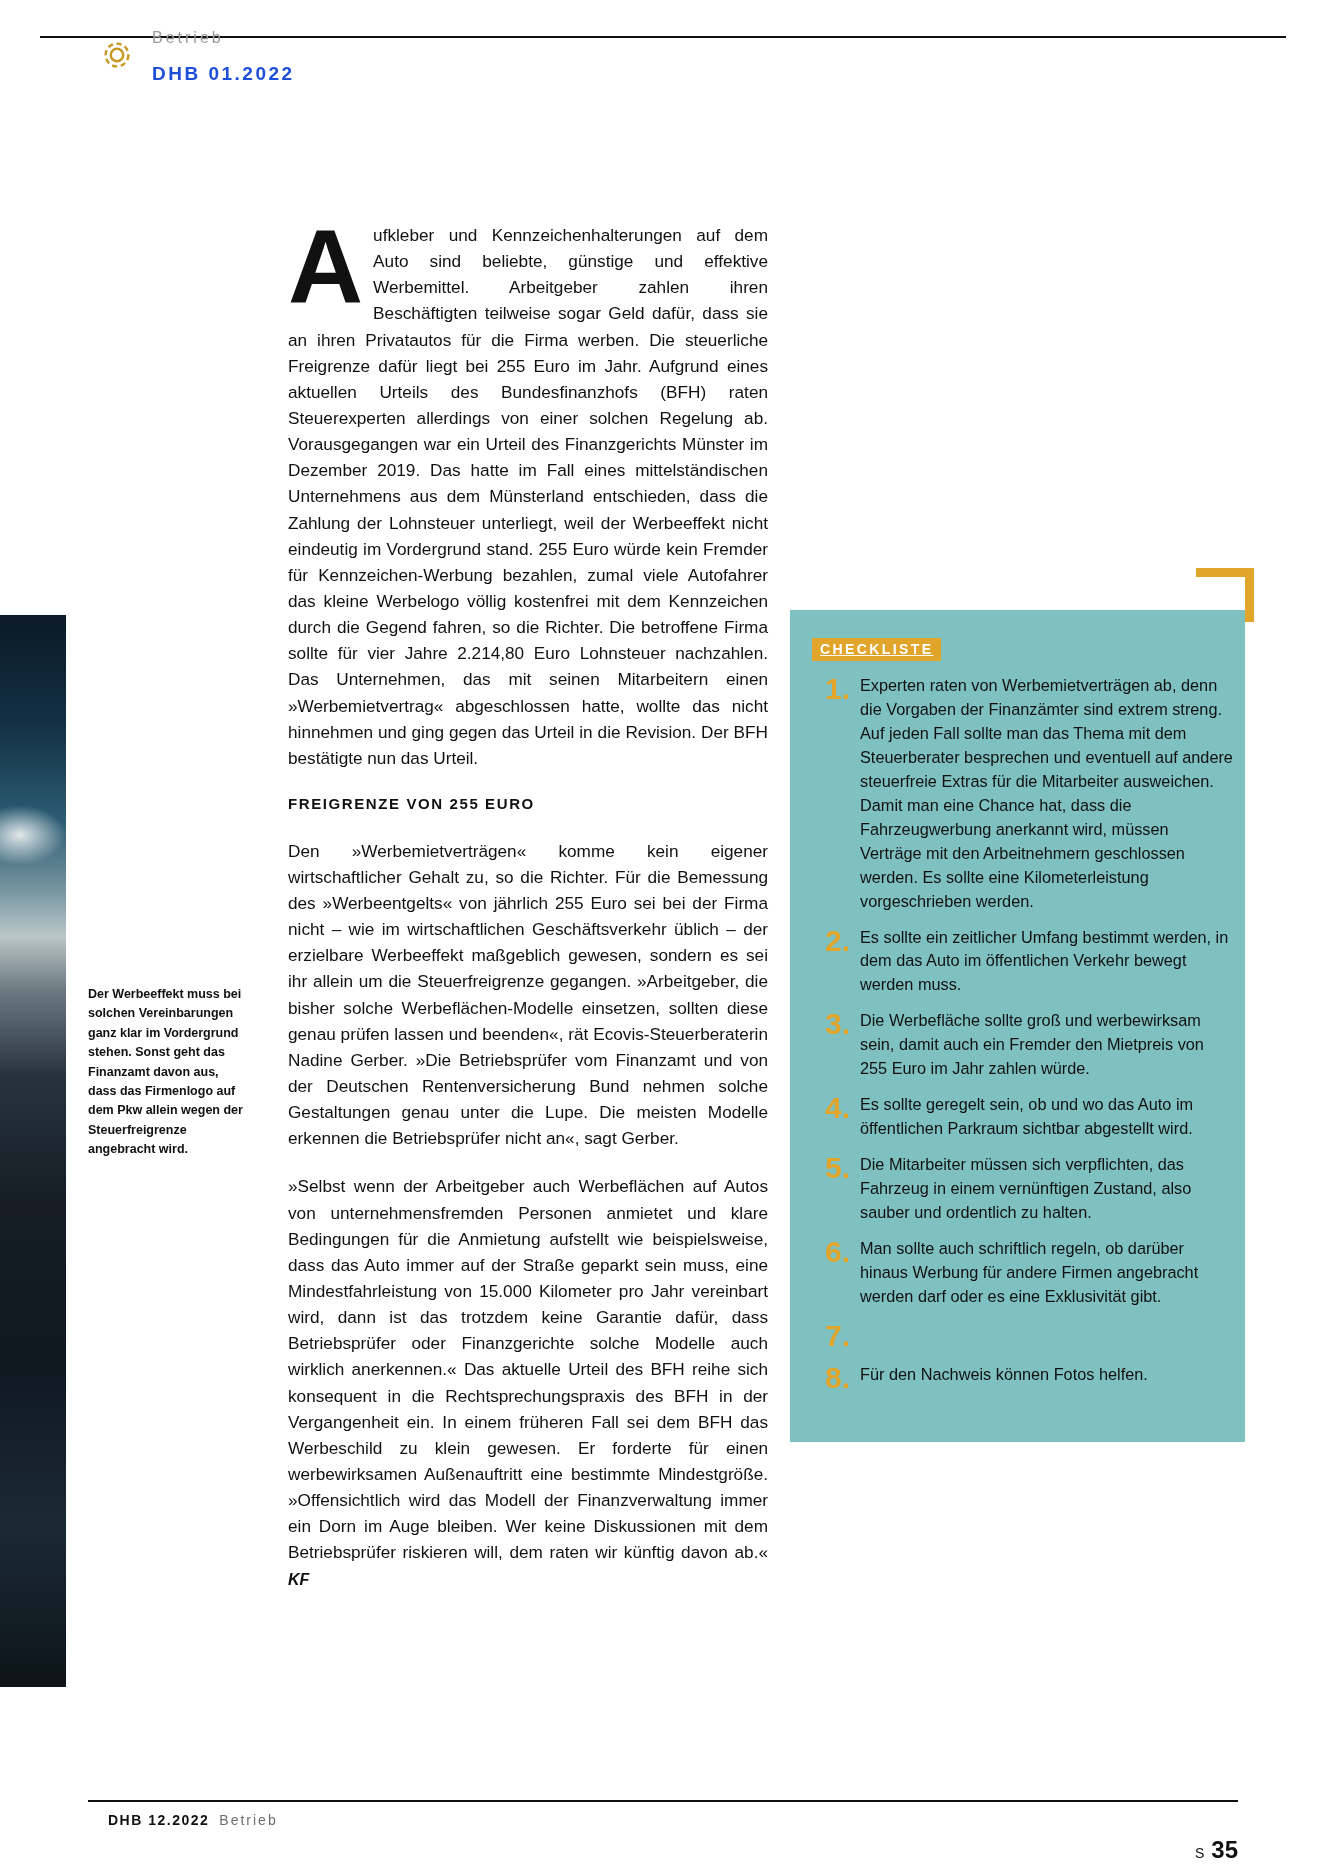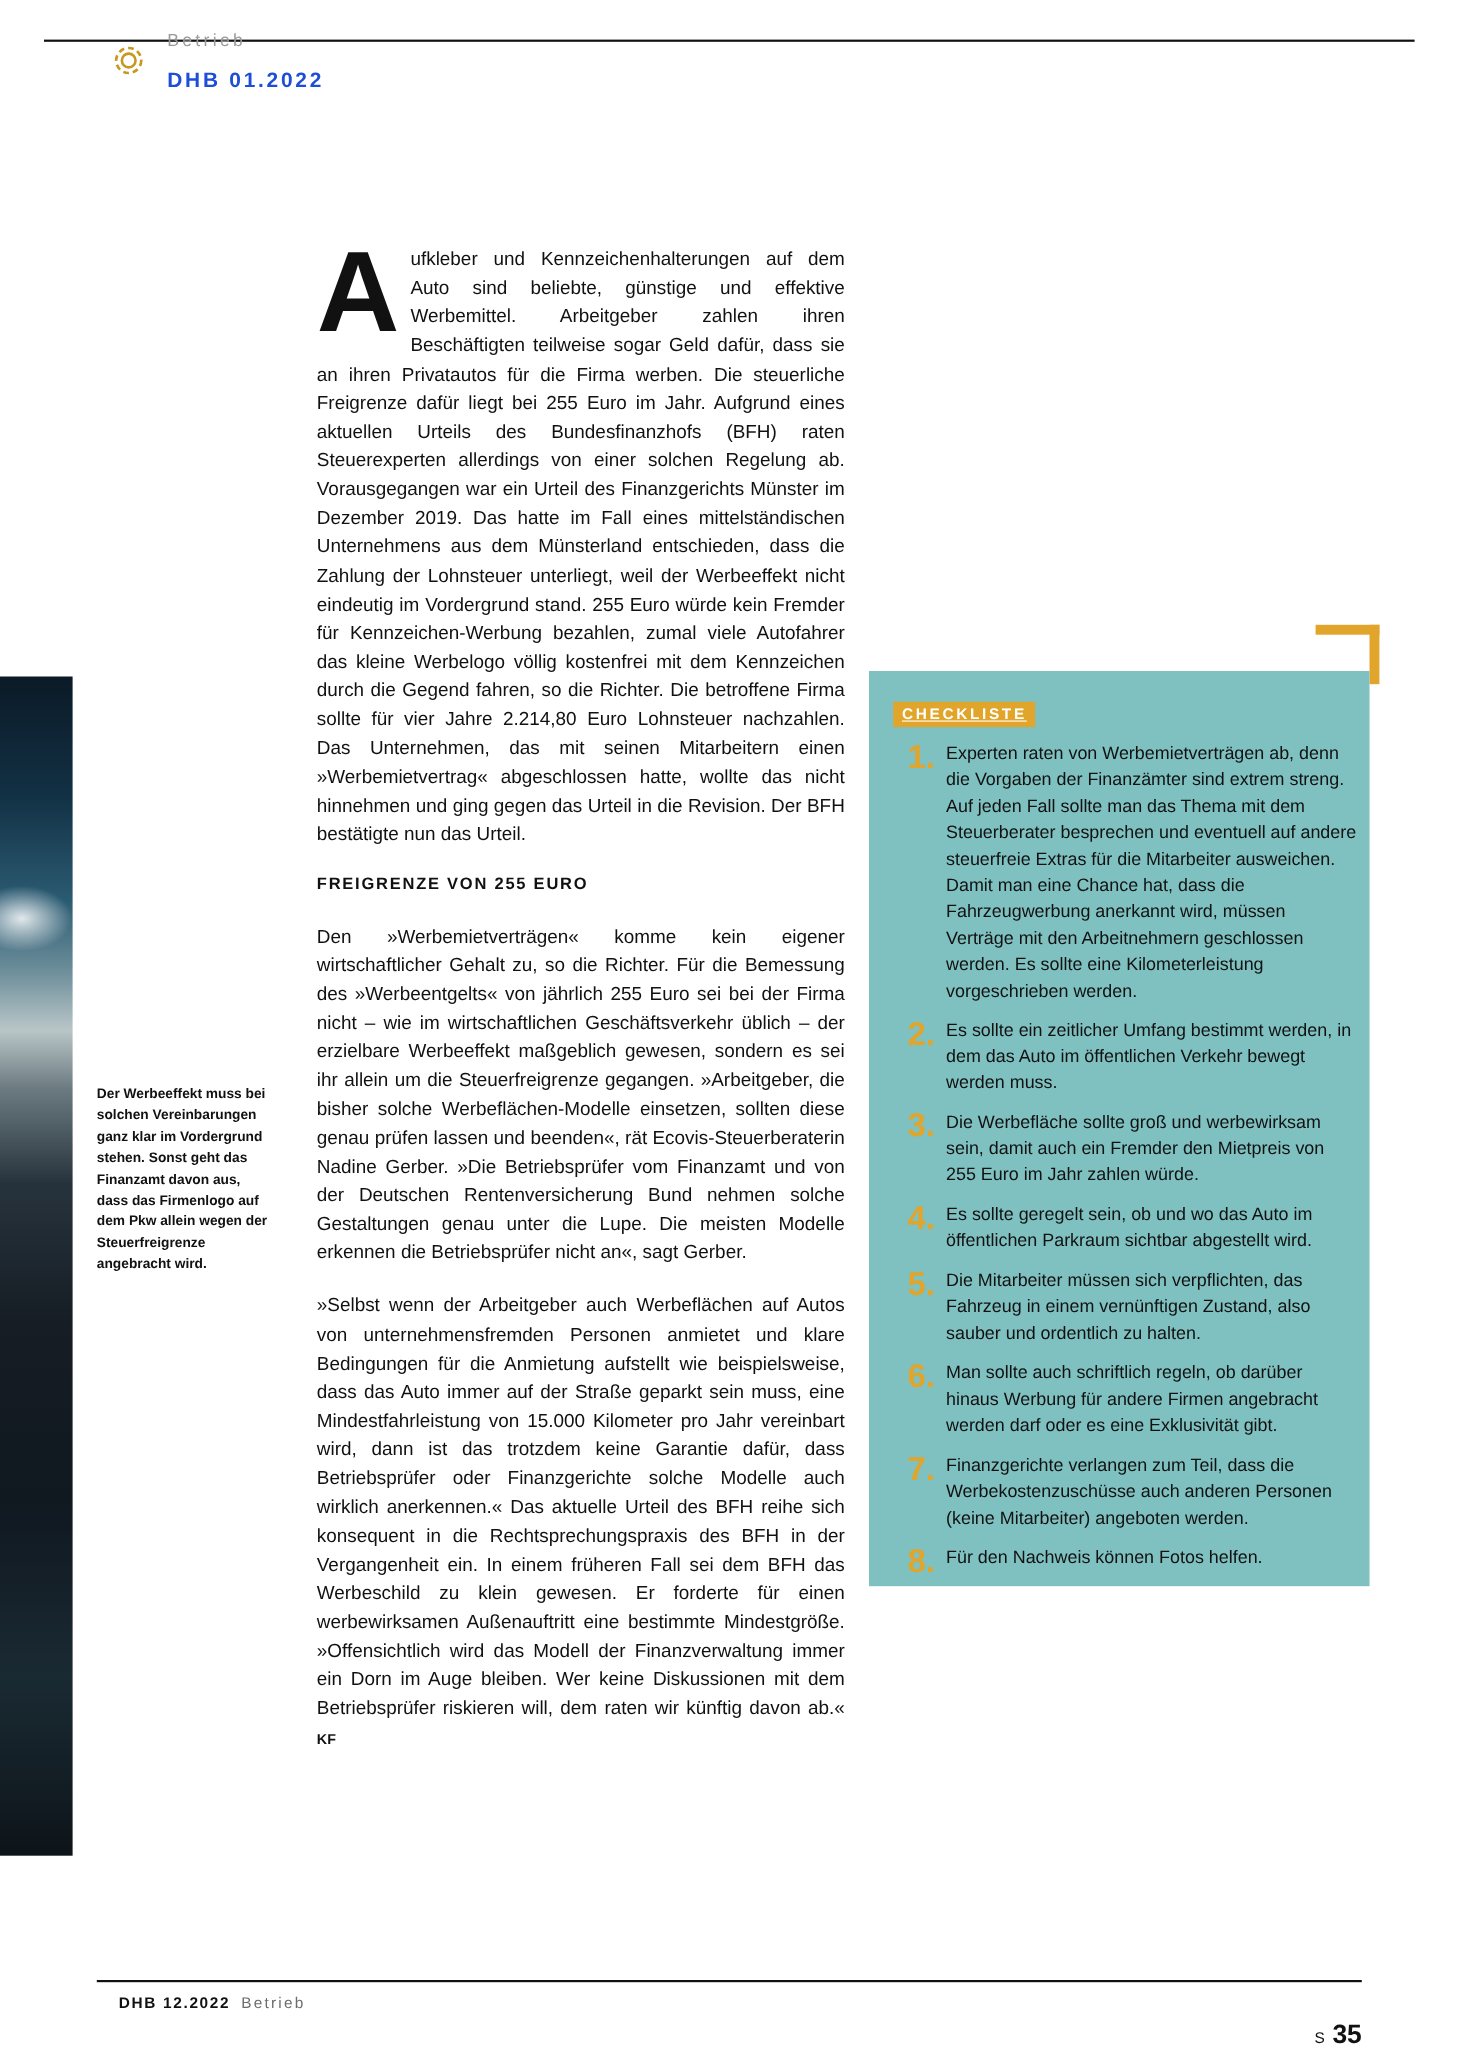--- a/index.html
+++ b/index.html
@@ -122,21 +122,22 @@
     padding: 4px 10px 0 0;
     color: #111111;
   }
   .subhead {
     font-size: 15px;
     font-weight: 700;
     letter-spacing: 1.6px;
     margin: 0 0 4px 0;
   }
   .initials {
-    font-size: 13px;
+    font-style: italic;
+    font-size: 16px;
     font-weight: 700;
     margin-top: 40px;
   }
 
   
   .panel {
     position: absolute;
     left: 790px;
     top: 610px;
     width: 455px;
@@ -286,21 +287,20 @@
     <div class="list-item">
       <span class="item-num">5.</span>
       <span class="item-text">Die Mitarbeiter müssen sich verpflichten, das Fahrzeug in einem vernünftigen Zustand, also sauber und ordentlich zu halten.</span>
     </div>
     <div class="list-item">
       <span class="item-num">6.</span>
       <span class="item-text">Man sollte auch schriftlich regeln, ob darüber hinaus Werbung für andere Firmen angebracht werden darf oder es eine Exklusivität gibt.</span>
     </div>
     <div class="list-item">
       <span class="item-num">7.</span>
-      <span class="item-text">Finanzgerichte verlangen zum Teil, dass die Werbekostenzuschüsse auch anderen Personen (keine Mitarbeiter) angeboten werden.</span>
     </div>
     <div class="list-item">
       <span class="item-num">8.</span>
       <span class="item-text">Für den Nachweis können Fotos helfen.</span>
     </div>
 
   </div>
 </div>
 
 <div class="footer-rule"></div>

